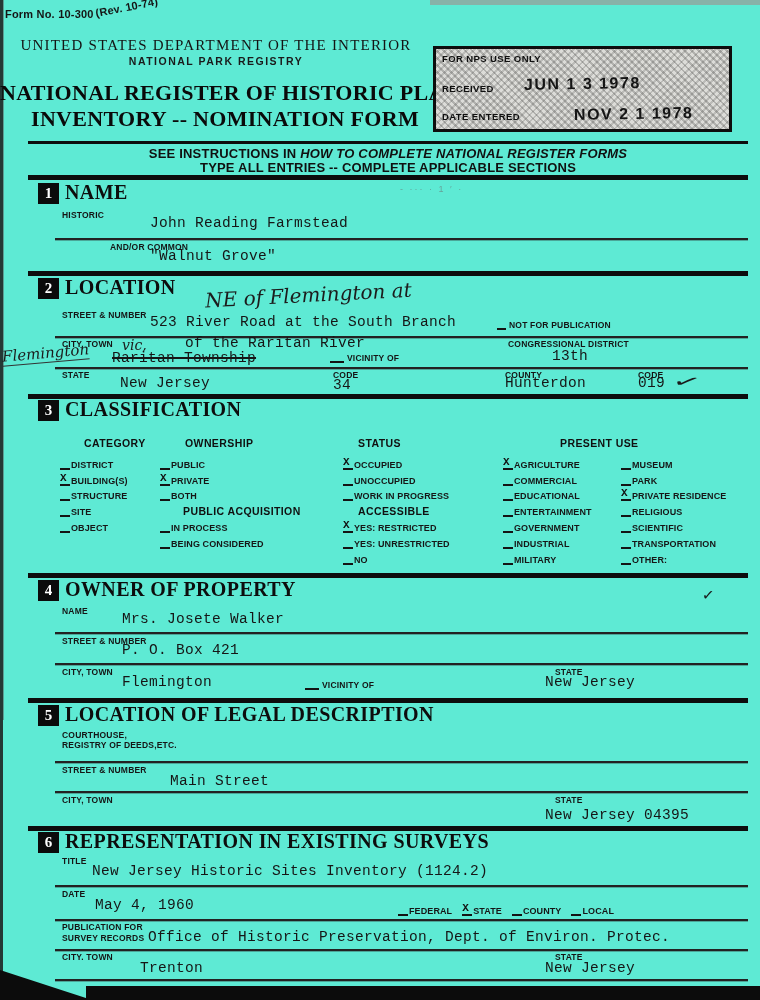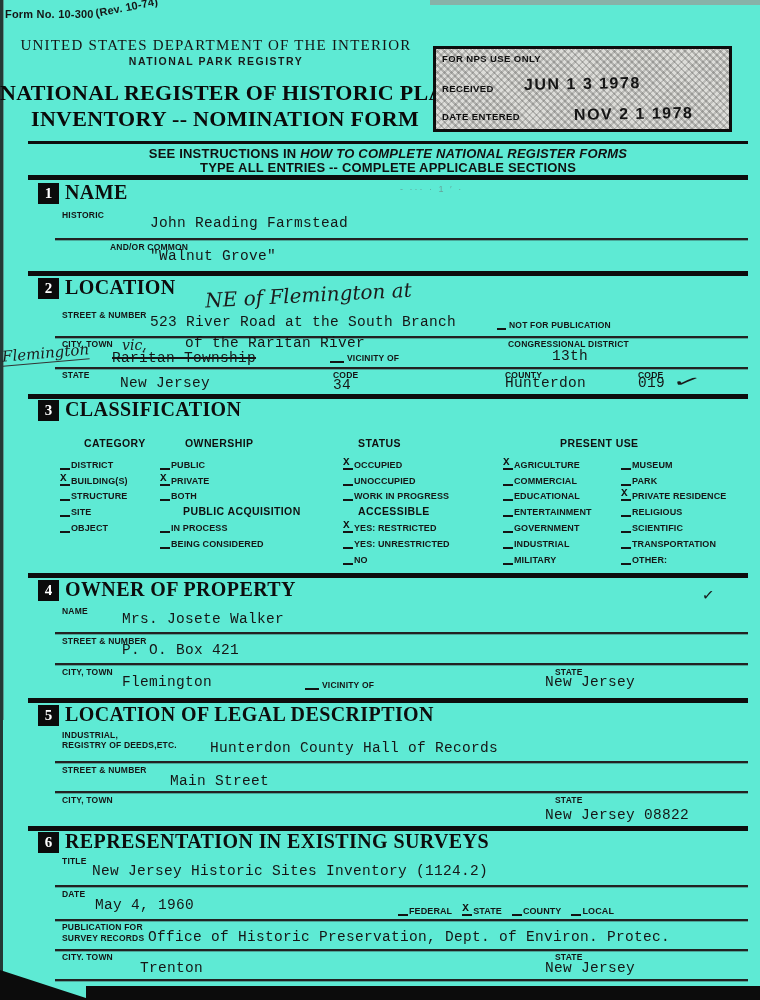--- a/index.html
+++ b/index.html
@@ -293,30 +293,29 @@
   <div class="inline-ck" style="left:305px;top:678px;">
     <span class="blank"></span>
     <span class="lbl" style="position:static;">VICINITY OF</span>
   </div>
   <div class="lbl" style="left:555px;top:667px;">STATE</div>
   <div class="mono" style="left:545px;top:674px;">New Jersey</div>
 
   <div class="bar" style="top:698px;"></div>
   <div class="sec-num" style="left:38px;top:705px;">5</div>
   <div class="sec-title" style="left:65px;top:703px;">LOCATION OF LEGAL DESCRIPTION</div>
-  <div class="lbl" style="left:62px;top:730px;">INDUSTRIAL,</div>
+  <div class="lbl" style="left:62px;top:730px;">COURTHOUSE,</div>
   <div class="lbl" style="left:62px;top:740px;">REGISTRY OF DEEDS,ETC.</div>
-  <div class="mono" style="left:210px;top:740px;">Hunterdon County Hall of Records</div>
   <div class="hr" style="top:761px;"></div>
   <div class="lbl" style="left:62px;top:765px;">STREET &amp; NUMBER</div>
   <div class="mono" style="left:170px;top:773px;">Main Street</div>
   <div class="hr" style="top:791px;"></div>
   <div class="lbl" style="left:62px;top:795px;">CITY, TOWN</div>
   <div class="lbl" style="left:555px;top:795px;">STATE</div>
-  <div class="mono" style="left:545px;top:807px;">New Jersey  08822</div>
+  <div class="mono" style="left:545px;top:807px;">New Jersey  04395</div>
 
   <div class="bar" style="top:826px;"></div>
   <div class="sec-num" style="left:38px;top:832px;">6</div>
   <div class="sec-title" style="left:65px;top:830px;">REPRESENTATION IN EXISTING SURVEYS</div>
   <div class="lbl" style="left:62px;top:856px;">TITLE</div>
   <div class="mono" style="left:92px;top:863px;">New Jersey Historic Sites Inventory (1124.2)</div>
   <div class="hr" style="top:885px;"></div>
   <div class="lbl" style="left:62px;top:889px;">DATE</div>
   <div class="mono" style="left:95px;top:897px;">May 4, 1960</div>
   <div class="inline-ck" style="left:398px;top:900px;gap:10px;">

